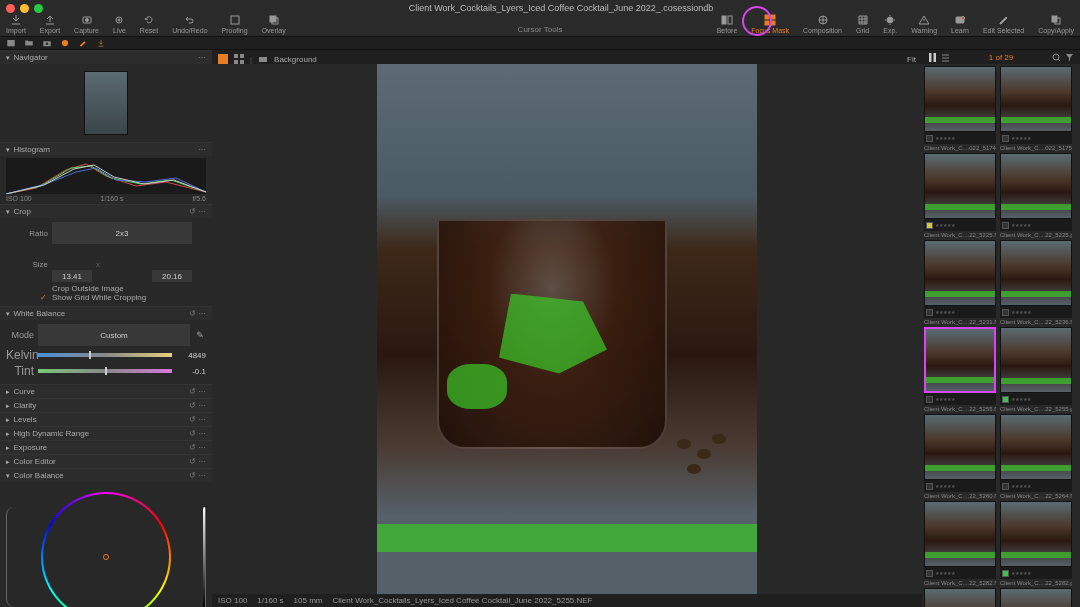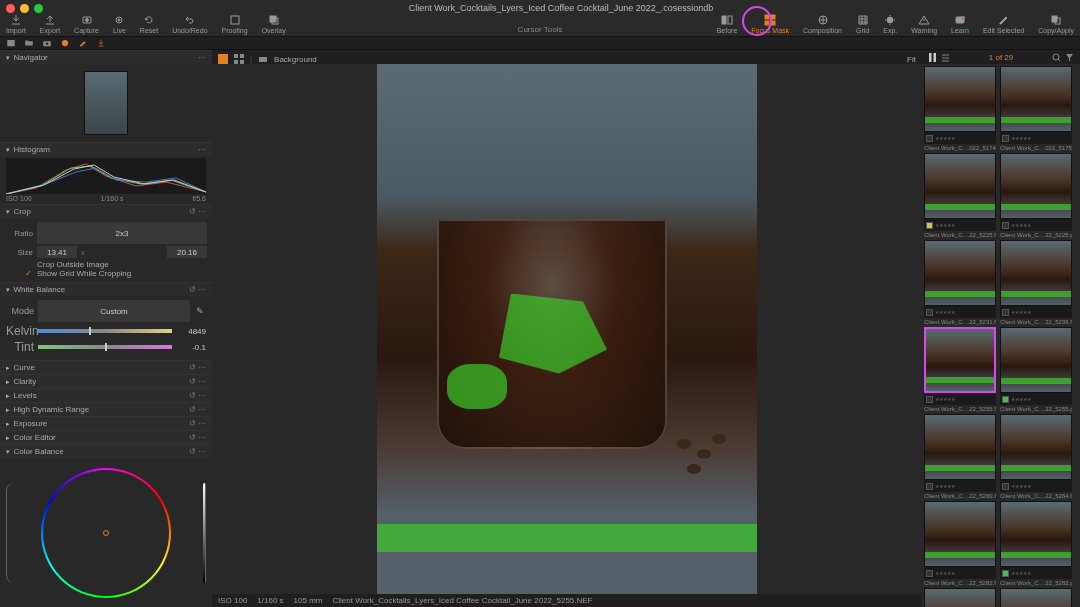--- a/index.html
+++ b/index.html
@@ -21,25 +21,25 @@
 .main { display: flex; height: 557px; }
 .left { width: 212px; background: #282828; overflow: hidden; }
 .panel-head { height: 14px; display: flex; align-items: center; padding: 0 6px; font-size: 8px; color: #aaa; background: #2c2c2c; border-top: 1px solid #333; }
 .panel-head .chev { margin-right: 4px; font-size: 7px; }
 .panel-head .tools-r { margin-left: auto; display: flex; gap: 4px; opacity: 0.6; }
 .navigator { height: 78px; display: flex; justify-content: center; align-items: center; }
 .nav-thumb { width: 44px; height: 64px; background: linear-gradient(#5a6b72, #3a4548); border: 1px solid #111; }
 .histogram { height: 48px; padding: 2px 6px; }
 .histo-canvas { width: 100%; height: 36px; background: #1a1a1a; position: relative; }
 .histo-labels { display: flex; justify-content: space-between; font-size: 7px; color: #888; margin-top: 1px; }
-.crop-body { padding: 2px 5px 4px; font-size: 8px; }
+.crop-body { padding: 2px 20px 4px; font-size: 8px; }
 .crop-row { display: flex; align-items: center; margin: 2px 0; gap: 4px; }
 .crop-row .lbl { width: 28px; text-align: right; color: #999; }
 .select-box { flex: 1; height: 22px; background: #383838; border: none; color: #ccc; font-size: 8px; padding: 0 2px; text-align: center; }
-.num-box { width: 40px; height: 12px; background: #383838; border: none; color: #ccc; font-size: 8px; text-align: center; }
+.num-box { width: 40px; height: 12px; background: #383838; border: none; color: #ccc; font-size: 8px; text-align: center; margin-top: 24px; }
 .check-row { display: flex; align-items: center; gap: 4px; padding-left: 32px; }
 .check-row.checked::before { content: "✓"; color: #e67e22; font-size: 8px; margin-left: -12px; margin-right: 0; position: absolute; }
 .check-row { position: relative; }
 .wb-body { padding: 2px 6px 4px; }
 .slider-row { display: flex; align-items: center; gap: 4px; margin: 2px 0; }
 .slider-row .lbl { width: 28px; text-align: right; font-size: 12px; color: #999; }
 .slider { flex: 1; height: 4px; background: linear-gradient(90deg, #4a90d9, #888, #e6d07a); position: relative; }
 .slider.tint { background: linear-gradient(90deg, #7cc67c, #888, #d977d9); }
 .slider-thumb { position: absolute; width: 2px; height: 8px; background: #ccc; top: -2px; }
 .val { width: 30px; text-align: right; font-size: 8px; color: #ccc; }

